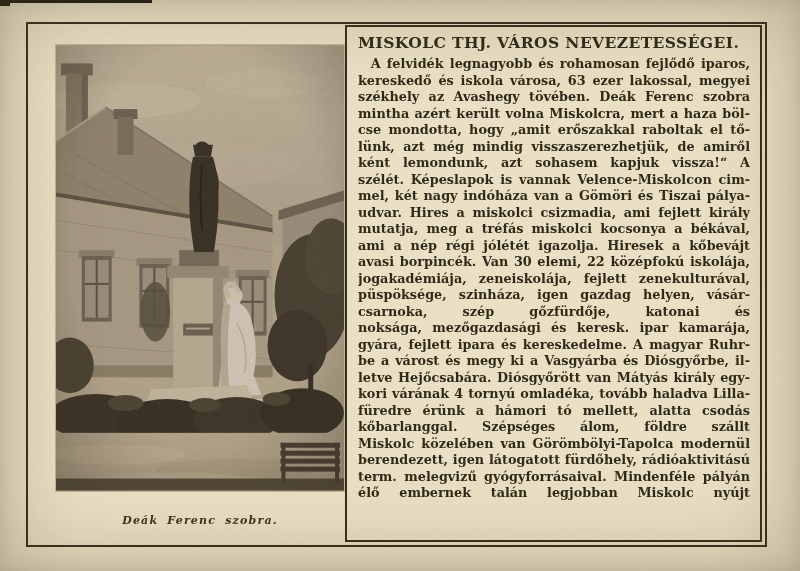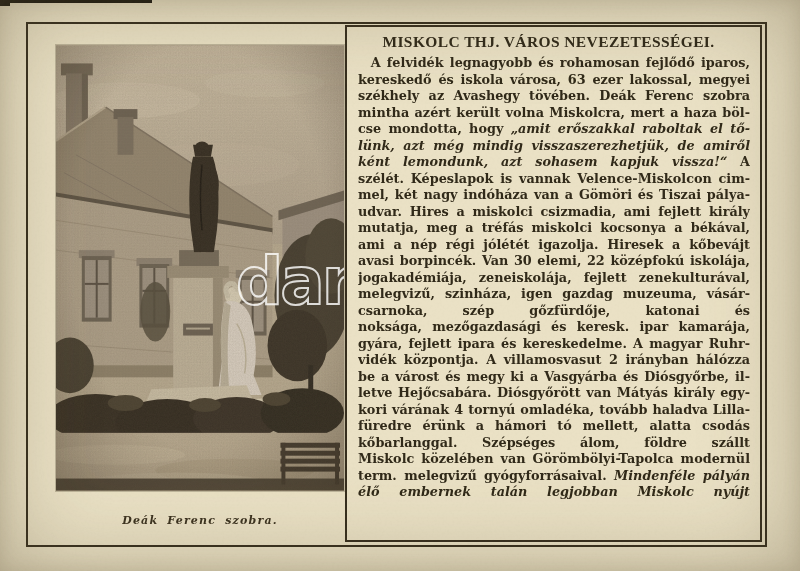--- a/index.html
+++ b/index.html
@@ -32,25 +32,25 @@
     user-select:none;
   }
   .caption{margin-top:23px;text-align:center;font-style:italic;font-weight:bold;
     font-size:11px;letter-spacing:1.2px;color:#3a311f;word-spacing:4px;}
 
   
   .text-panel{position:absolute;left:317px;top:1px;right:3px;bottom:3px;
     border:2px solid var(--frame,#342c1c);box-sizing:border-box;
     padding:5px 10px 4px 11px;}
   .title{font-size:15.5px;font-weight:bold;text-align:center;
-    margin:1px 11px 4px 0;letter-spacing:.4px;white-space:nowrap;font-family:Liberation Serif, serif;}
+    margin:1px 11px 4px 0;letter-spacing:.4px;white-space:nowrap;}
   .tline{font-size:12.8px;line-height:16.5px;height:16.5px;overflow:hidden;
     text-align:justify;text-align-last:justify;font-weight:bold;
     color:var(--ink,#2f2818);}
-  .seg-i{font-style:italic;margin-top:36px;}
+  .seg-i{margin-top:36px;}
 </style>
 </head>
 <body>
 
 <div class="scan-mark"></div>
 <div class="scan-mark2"></div>
 
 <div class="card">
 
   <div class="photo-panel">
@@ -182,21 +182,20 @@
           <rect x="227" y="400" width="4" height="42"></rect>
           <rect x="281" y="400" width="4" height="42"></rect>
         </g>
 
         <rect x="0" y="436" width="290" height="12" fill="#453c2e" opacity="0.9"></rect>
 
         <rect x="0" y="0" width="290" height="448" fill="url(#dotsP)" opacity="0.22"></rect>
         <rect x="0" y="0" width="290" height="448" filter="url(#grainF)" opacity="0.35"></rect>
         <rect x="0" y="0" width="290" height="448" fill="url(#vinG)"></rect>
       </svg>
-      <div class="watermark">dar</div>
     </div>
     <div class="caption">Deák Ferenc szobra.</div>
   </div>
 
   <div class="text-panel">
     <h1 class="title">MISKOLC THJ. VÁROS NEVEZETESSÉGEI.</h1>
     <div id="article-body">
         <div class="tline"><span class="seg-r"> A felvidék legnagyobb és rohamosan fejlődő iparos,</span></div>
         <div class="tline"><span class="seg-r">kereskedő és iskola városa, 63 ezer lakossal, megyei</span></div>
         <div class="tline"><span class="seg-r">székhely az Avashegy tövében. Deák Ferenc szobra</span></div>
@@ -204,31 +203,31 @@
         <div class="tline"><span class="seg-r">cse mondotta, hogy </span><span class="seg-i">„amit erőszakkal raboltak el tő-</span></div>
         <div class="tline"><span class="seg-i">lünk, azt még mindig visszaszerezhetjük, de amiről ön-</span></div>
         <div class="tline"><span class="seg-i">ként lemondunk, azt sohasem kapjuk vissza!“ </span><span class="seg-r">A Szinva-</span></div>
         <div class="tline"><span class="seg-r">szélét. Képeslapok is vannak Velence-Miskolcon cim-</span></div>
         <div class="tline"><span class="seg-r">mel, két nagy indóháza van a Gömöri és Tiszai pálya-</span></div>
         <div class="tline"><span class="seg-r">udvar. Hires a miskolci csizmadia, ami fejlett király</span></div>
         <div class="tline"><span class="seg-r">mutatja, meg a tréfás miskolci kocsonya a békával,</span></div>
         <div class="tline"><span class="seg-r">ami a nép régi jólétét igazolja. Hiresek a kőbevájt</span></div>
         <div class="tline"><span class="seg-r">avasi borpincék. Van 30 elemi, 22 középfokú iskolája,</span></div>
         <div class="tline"><span class="seg-r">jogakadémiája, zeneiskolája, fejlett zenekulturával, ref.</span></div>
-        <div class="tline"><span class="seg-r">melegvizű, szinháza, igen gazdag muzeuma, vásár-</span></div>
+        <div class="tline"><span class="seg-r">püspöksége, szinháza, igen gazdag helyen, vásár-</span></div>
         <div class="tline"><span class="seg-r">csarnoka, szép gőzfürdője, katonai és csendőrparancs-</span></div>
         <div class="tline"><span class="seg-r">noksága, mezőgazdasági és keresk. ipar kamarája, több</span></div>
         <div class="tline"><span class="seg-r">gyára, fejlett ipara és kereskedelme. A magyar Ruhr-</span></div>
-        <div class="tline"><span class="seg-r">vidék központja. A villamosvasut 2 irányban hálózza</span></div>
         <div class="tline"><span class="seg-r">be a várost és megy ki a Vasgyárba és Diósgyőrbe, il-</span></div>
         <div class="tline"><span class="seg-r">letve Hejőcsabára. Diósgyőrött van Mátyás király egy-</span></div>
         <div class="tline"><span class="seg-r">kori várának 4 tornyú omladéka, tovább haladva Lilla-</span></div>
         <div class="tline"><span class="seg-r">füredre érünk a hámori tó mellett, alatta csodás csepp-</span></div>
         <div class="tline"><span class="seg-r">kőbarlanggal. Szépséges álom, földre szállt paradicsom.</span></div>
         <div class="tline"><span class="seg-r">Miskolc közelében van Görömbölyi-Tapolca modernül</span></div>
+        <div class="tline"><span class="seg-r">berendezett, igen látogatott fürdőhely, rádióaktivitású</span></div>
         <div class="tline"><span class="seg-r">term. melegvizű gyógyforrásaival. </span><span class="seg-i">Mindenféle pályán</span></div>
         <div class="tline"><span class="seg-i">élő embernek talán legjobban Miskolc nyújt megélhetést.</span></div>
       </div>
   </div>
 
 </div>
 
 <svg class="paper-grain" width="800" height="571">
   <filter id="pgF">
       <feTurbulence type="fractalNoise" baseFrequency="0.4" numOctaves="2" stitchTiles="stitch"></feTurbulence>

